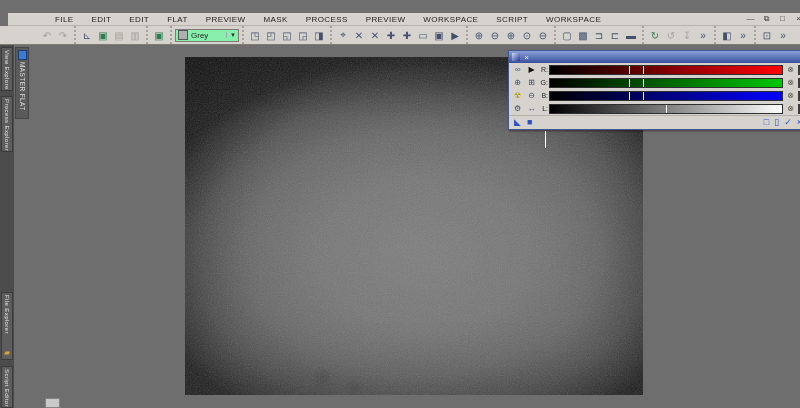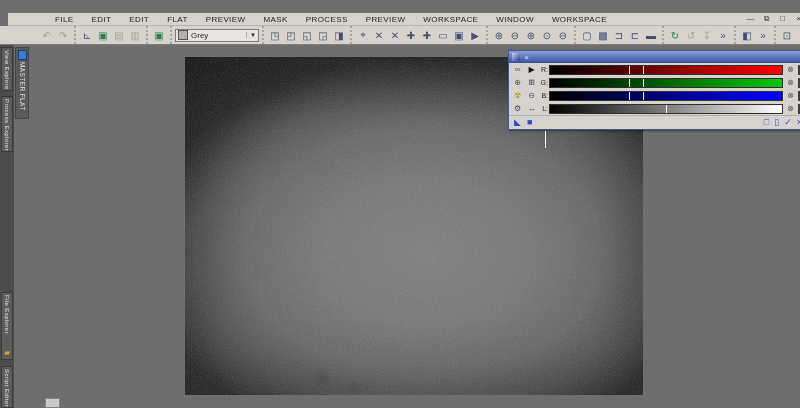--- a/index.html
+++ b/index.html
@@ -25,22 +25,22 @@
 
   
   .toolbar{position:absolute;left:0;top:26px;width:800px;height:19px;background:#d6d3ce;
            border-bottom:1px solid #7e7a74;box-sizing:border-box;
            display:flex;align-items:center;padding-left:36px;}
   .tb-group{display:flex;align-items:center;height:18px;padding:0 3px;}
   .tb-group + .tb-group{border-left:2px dotted #a6a29a;}
   .tb-icon{width:16px;height:15px;display:flex;align-items:center;justify-content:center;
            font-size:10px;color:#44506e;flex:0 0 auto;}
   .tb-icon.disabled{color:#a5a19a;}
-  .tb-select{display:flex;align-items:center;background:#e5e5e5;border:1px solid #7e7a74;
-             height:13px;width:84px;padding:0 2px;gap:3px;font-size:8px;color:#222;box-sizing:border-box;}
+  .tb-select{display:flex;align-items:center;background:#86efac;border:1px solid #7e7a74;
+             height:13px;width:64px;padding:0 2px;gap:3px;font-size:8px;color:#222;box-sizing:border-box;}
   .tb-swatch{width:8px;height:8px;background:#b0b0b0;border:1px solid #555;flex:0 0 auto;}
   .tb-arrow{margin-left:auto;font-size:6px;color:#333;border-left:1px solid #aaa;padding-left:3px;}
 
   
   .sidebar{position:absolute;left:0;top:45px;width:14px;height:363px;background:#4c4c4c;}
   .stab{position:absolute;left:1px;width:12px;background:#5d5d5d;border:1px solid #3b3b3b;
         box-sizing:border-box;display:flex;flex-direction:column;align-items:center;
         justify-content:space-between;padding:2px 0;overflow:hidden;}
   .stab:nth-child(1){top:2px;height:44px;}
   .stab:nth-child(2){top:51px;height:56px;}
@@ -101,21 +101,21 @@
     <div class="menu-items" id="menuItems">
         <span class="menu-item">FILE</span>
         <span class="menu-item">EDIT</span>
         <span class="menu-item">EDIT</span>
         <span class="menu-item">FLAT</span>
         <span class="menu-item">PREVIEW</span>
         <span class="menu-item">MASK</span>
         <span class="menu-item">PROCESS</span>
         <span class="menu-item">PREVIEW</span>
         <span class="menu-item">WORKSPACE</span>
-        <span class="menu-item">WINDOW</span>
+        <span class="menu-item">SCRIPT</span>
         <span class="menu-item">WORKSPACE</span>
       </div>
     <div class="mdi-controls" id="mdiControls">
         <span>—</span>
         <span>⧉</span>
         <span>□</span>
         <span>×</span>
       </div>
   </div>
 

